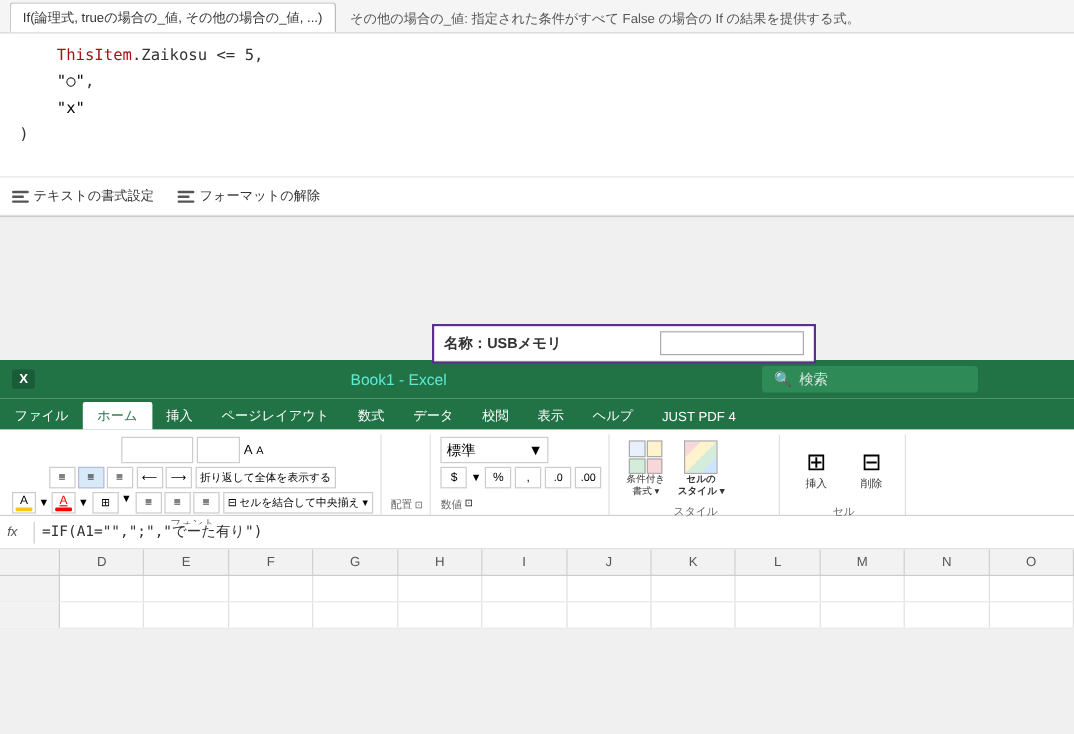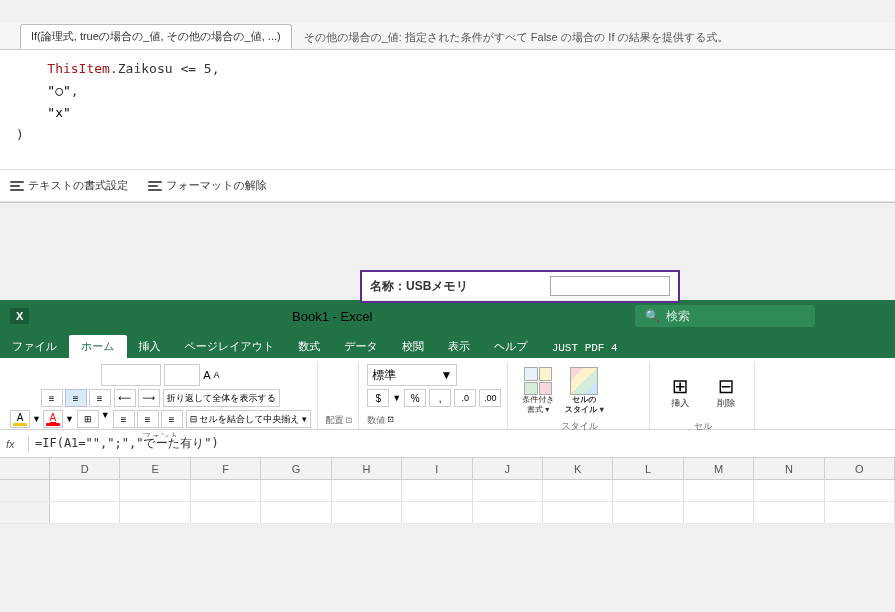--- a/index.html
+++ b/index.html
@@ -9,24 +9,23 @@
     .formula-editor-panel {
       background: #fff;
       border-bottom: 1px solid #ccc;
       width: 100%;
     }
 
     .formula-tabs {
       display: flex;
       background: #f5f5f5;
       border-bottom: 1px solid #ccc;
-      padding: 0 20px;
+      padding: 0 8px;
       height: 28px;
       align-items: flex-end;
-      margin-top: 22px;
     }
     .formula-tab {
       padding: 4px 10px;
       font-size: 11px;
       color: #333;
       background: #e0e0e0;
       border: 1px solid #bbb;
       border-bottom: none;
       cursor: pointer;
       margin-right: 2px;
@@ -164,21 +163,20 @@
     }
     .title-search input::placeholder { color: rgba(255,255,255,0.8); }
 
     
     .ribbon-tabs {
       background: #217346;
       display: flex;
       align-items: flex-end;
       padding: 0 0 0 0;
       height: 26px;
-      font-family: Liberation Mono, monospace;
     }
     .ribbon-tab {
       padding: 4px 12px;
       font-size: 11px;
       color: #fff;
       cursor: pointer;
       background: transparent;
       border: none;
     }
     .ribbon-tab.active {
@@ -392,21 +390,21 @@
   </div>
 </div>
 
 <div class="excel-window">
 
   <div class="title-bar">
     <div class="title-bar-logo">
       <span>X</span>
     </div>
     <div style="display:flex; align-items:center; gap:6px; flex:1; justify-content:center;">
-      <span style="font-size:13px; color:#000000;">Book1 - Excel</span>
+      <span style="font-size:13px; color:#5eead4;">Book1 - Excel</span>
     </div>
     <div class="title-search">
       <span style="font-size:12px;">🔍</span>
       <input type="text" placeholder="検索" style="">
     </div>
     <div style="width:60px;"></div>
   </div>
 
   <div class="ribbon-tabs">
     <div class="ribbon-tab">ファイル</div>

